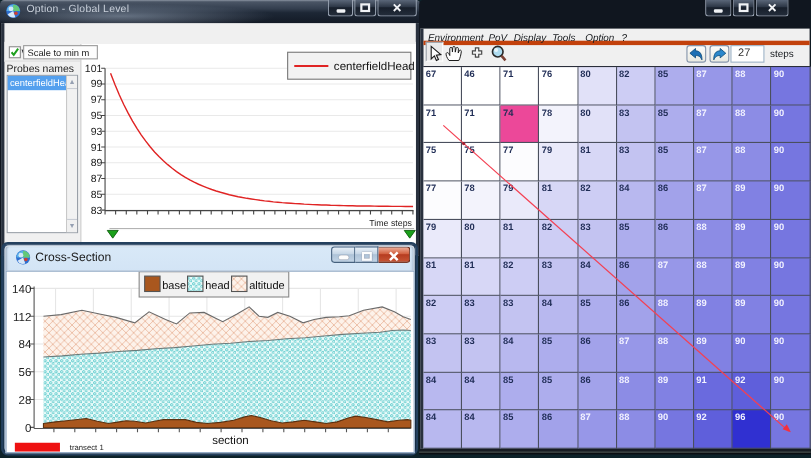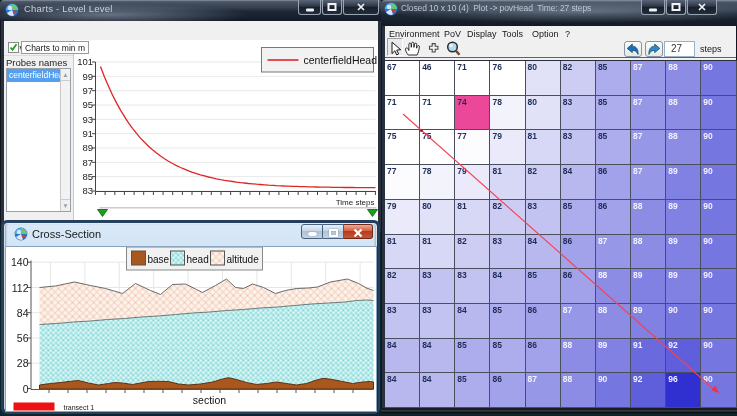--- a/index.html
+++ b/index.html
@@ -21,21 +21,21 @@
   <div class="dkbar" style="height:21px;border-radius:4px 4px 0 0;">
     <div class="glow"></div>
     <svg style="position:absolute;left:5px;top:3px" width="14" height="14" viewBox="0 0 14 14">
       <circle cx="7" cy="7" r="6.4" fill="#2e6fd0"></circle>
       <path d="M1,7 A6,6 0 0 1 13,7 Z" fill="#58b0e8"></path>
       <path d="M7,1 A6,6 0 0 1 13,7 L7,7 Z" fill="#64c878"></path>
       <path d="M2,10 A6,6 0 0 0 9,12.6 L7,7 Z" fill="#d8e8f8"></path>
       <circle cx="5" cy="5" r="2.2" fill="#e8f2fc" opacity=".85"></circle>
       <circle cx="9.5" cy="9" r="1.6" fill="#d04030"></circle>
     </svg>
-    <div class="dktitle" style="left:24px;">Charts - Level Level</div>
+    <div class="dktitle" style="left:24px;">Option - Global Level</div>
   </div>
   <div class="btns" style="left:297px;">
     <div class="b" style="width:23px">
         <span style="display:block;width:8px;height:3px;background:#f0f2f5;border-radius:1px;margin-top:3px"></span>
       </div>
     <div class="b" style="width:20px">
         <span style="display:block;width:9px;height:8px;border:2px solid #f0f2f5"></span>
       </div>
     <div class="b" style="width:36px">
         <svg width="10" height="10" viewBox="0 0 10 10" style="position:absolute;left:50%;top:50%;transform:translate(-50%,-50%)">
@@ -47,21 +47,21 @@
     <div style="position:absolute;left:0;top:17px;right:0;height:18px;background:#f0f0f0;border-bottom:1px solid #dcdcdc;">
       <span class="mi" style="position:absolute;left:5px;top:4px;font-size:9.5px;">Level</span>
       <span class="mi" style="position:absolute;left:36px;top:4px;font-size:9.5px;font-family:Liberation Mono, monospace;">Save</span>
       <span class="mi" style="position:absolute;left:62px;top:4px;font-size:9.5px;">Option</span>
     </div>
     <div style="position:absolute;left:4px;top:21px;width:11px;height:11px;background:#fff;border:1px solid #8a8a8a;">
       <svg width="9" height="9" viewBox="0 0 9 9" style="position:absolute;left:0;top:0">
           <path d="M1.5,4.5 L3.5,6.8 L7.5,1.2" stroke="#1ea01e" stroke-width="1.8" fill="none"></path>
         </svg>
     </div>
-    <div style="position:absolute;left:17px;top:20px;width:68px;height:13px;background:#fdfdfd;border:1px solid #9a9a9a;font-size:8.5px;color:#222;padding:2px 0 0 3px;line-height:1;white-space:nowrap;z-index:3;">Charts to min m</div>
+    <div style="position:absolute;left:17px;top:20px;width:68px;height:13px;background:#fdfdfd;border:1px solid #9a9a9a;font-size:8.5px;color:#222;padding:2px 0 0 3px;line-height:1;white-space:nowrap;z-index:3;">Scale to min m</div>
     <div style="position:absolute;left:2px;top:36px;font-size:9.5px;color:#222;">Probes names</div>
     <div style="position:absolute;left:2px;top:47px;width:65px;height:144px;background:#fff;border:1px solid #9aa0a8;">
       <div style="position:absolute;left:0;top:0;width:53px;height:13px;background:#54a0ee;color:#fff;font-size:8.5px;padding:2px 0 0 2px;line-height:1;">centerfieldHea</div>
       <div style="position:absolute;right:0;top:0;width:10px;height:100%;background:#f2f2f2;border-left:1px solid #c8c8c8;">
         <div style="position:absolute;top:0;left:0;width:9px;height:12px;background:#f0f0f0;border-bottom:1px solid #c8ccd4;font-size:6.5px;color:#96a0b2;text-align:center;line-height:12px;">▲</div>
         <div style="position:absolute;bottom:0;left:0;width:9px;height:12px;background:#f0f0f0;border-top:1px solid #c8ccd4;font-size:6.5px;color:#96a0b2;text-align:center;line-height:12px;">▼</div>
       </div>
     </div>
     <div style="position:absolute;left:69px;top:19px;right:0;bottom:0;background:#fff;border-left:1px solid #c9c9c9;">
       <svg width="305" height="192" viewBox="0 0 305 192" style="position:absolute;left:0;top:0">
@@ -137,47 +137,35 @@
         <line x1="25" y1="168.5" x2="302" y2="168.5" stroke="#fdfdfd"></line>
         <polygon points="23,169 33,169 28,176" fill="#1aa01a" stroke="#0a5c0a" stroke-width="0.8"></polygon>
         <polygon points="293,169 303,169 298,176" fill="#1aa01a" stroke="#0a5c0a" stroke-width="0.8"></polygon>
           </g>
       </svg>
     </div>
   </div>
 </div>
 
 <div class="win" style="left:381px;top:0;width:356px;height:413px;background:#10161f;border-radius:4px 0 0 0;">
-  <div class="dkbar" style="height:26px;border-radius:4px 0 0 0;">
-    <div class="glow" style="background:radial-gradient(ellipse 280px 16px at 200px 45%, rgba(170,185,205,.45), rgba(170,185,205,0) 70%);"></div>
-    <svg style="position:absolute;left:3px;top:2px" width="14" height="14" viewBox="0 0 14 14">
-      <circle cx="7" cy="7" r="6.4" fill="#2e6fd0"></circle>
-      <path d="M1,7 A6,6 0 0 1 13,7 Z" fill="#58b0e8"></path>
-      <path d="M7,1 A6,6 0 0 1 13,7 L7,7 Z" fill="#64c878"></path>
-      <path d="M2,10 A6,6 0 0 0 9,12.6 L7,7 Z" fill="#d8e8f8"></path>
-      <circle cx="5" cy="5" r="2.2" fill="#e8f2fc" opacity=".85"></circle>
-      <circle cx="9.5" cy="9" r="1.6" fill="#d04030"></circle>
-    </svg>
-    <div class="dktitle" style="left:20px;color:#bfc6d0;font-size:8.5px;letter-spacing:-0.1px;">Closed 10 x 10 (4)  Plot -&gt; povHead  Time: 27 steps</div>
-  </div>
   <div class="btns" style="left:259px;">
     <div class="b" style="width:24px">
         <span style="display:block;width:8px;height:3px;background:#f0f2f5;border-radius:1px;margin-top:3px"></span>
       </div>
     <div class="b" style="width:20px">
         <span style="display:block;width:9px;height:8px;border:2px solid #f0f2f5"></span>
       </div>
     <div class="b" style="width:30px">
         <svg width="10" height="10" viewBox="0 0 10 10" style="position:absolute;left:50%;top:50%;transform:translate(-50%,-50%)">
           <path d="M2,2 L8,8 M8,2 L2,8" stroke="#f0f2f5" stroke-width="1.7"></path>
         </svg>
       </div>
   </div>
   <div style="position:absolute;left:1px;top:26px;width:354px;height:382px;background:#f0f0f0;border-left:3px solid #29313e;">
-    <div style="position:absolute;left:0;top:0;right:0;height:32px;border-bottom:1px solid #c2410c;">
+    <div style="position:absolute;left:0;top:0;right:0;height:15px;border-bottom:4px solid #c2410c;font-style:italic;">
       <span class="mi" style="position:absolute;left:4px;top:3px;font-size:9px;">Environment</span>
       <span class="mi" style="position:absolute;left:59px;top:3px;font-size:9px;">PoV</span>
       <span class="mi" style="position:absolute;left:82px;top:3px;font-size:9px;">Display</span>
       <span class="mi" style="position:absolute;left:117px;top:3px;font-size:9px;">Tools</span>
       <span class="mi" style="position:absolute;left:147px;top:3px;font-size:9px;">Option</span>
       <span class="mi" style="position:absolute;left:180px;top:3px;font-size:9px;">?</span>
     </div>
     <div style="position:absolute;left:0;top:17px;right:0;height:16px;">
       <div style="position:absolute;left:2px;top:-5px;width:16px;height:18px;background:#e9e9e9;border:1px solid #9aa0a8;border-right-color:#fff;border-bottom-color:#fff;"></div>
       <svg width="354" height="22" viewBox="0 0 354 22" style="position:absolute;left:0;top:-5px">

